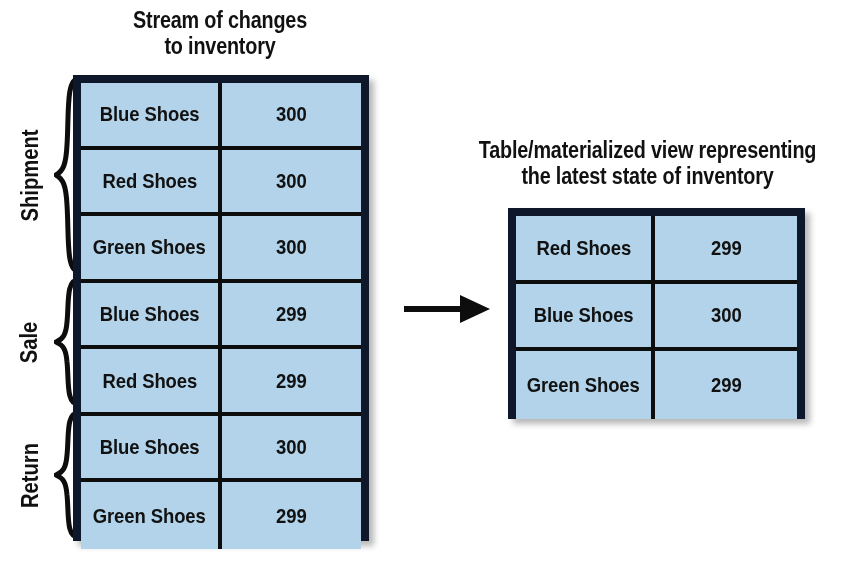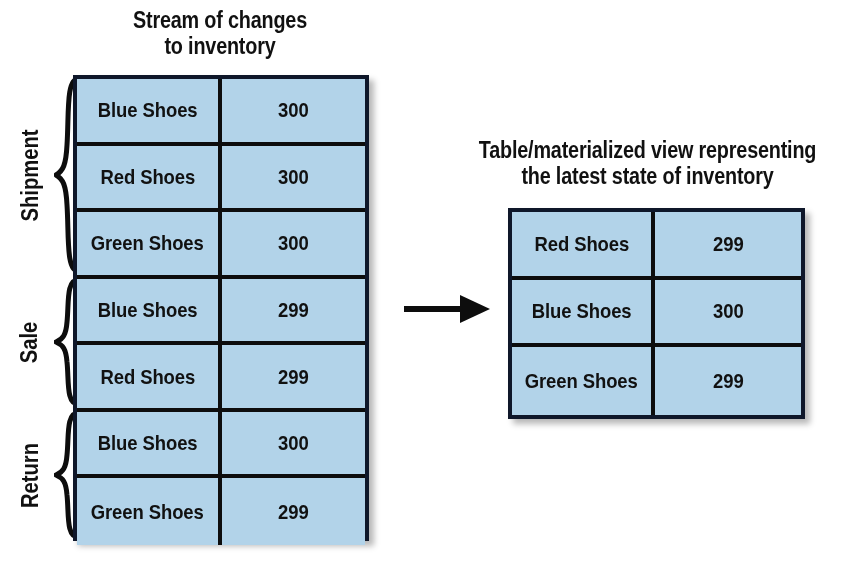--- a/index.html
+++ b/index.html
@@ -35,21 +35,21 @@
   #view-caption {
     left: 435px;
     top: 138px;
     width: 425px;
     font-size: 23px;
   }
 
   
   .grid-table {
     position: absolute;
-    border: 4px solid #0f172a;
+    border: 8px solid #0f172a;
     box-sizing: border-box;
     background: #b2d3e9;
     box-shadow: 5px 5px 6px rgba(0,0,0,0.28);
   }
   .grid-row {
     display: flex;
     box-sizing: border-box;
     border-bottom: 4px solid #0d0d0d;
   }
   .grid-row:last-child {

